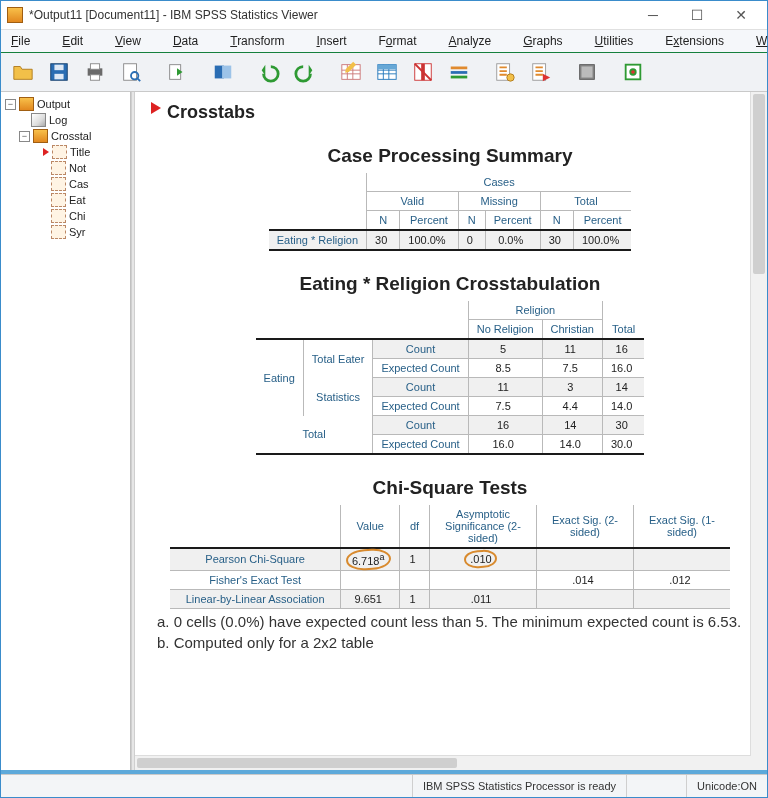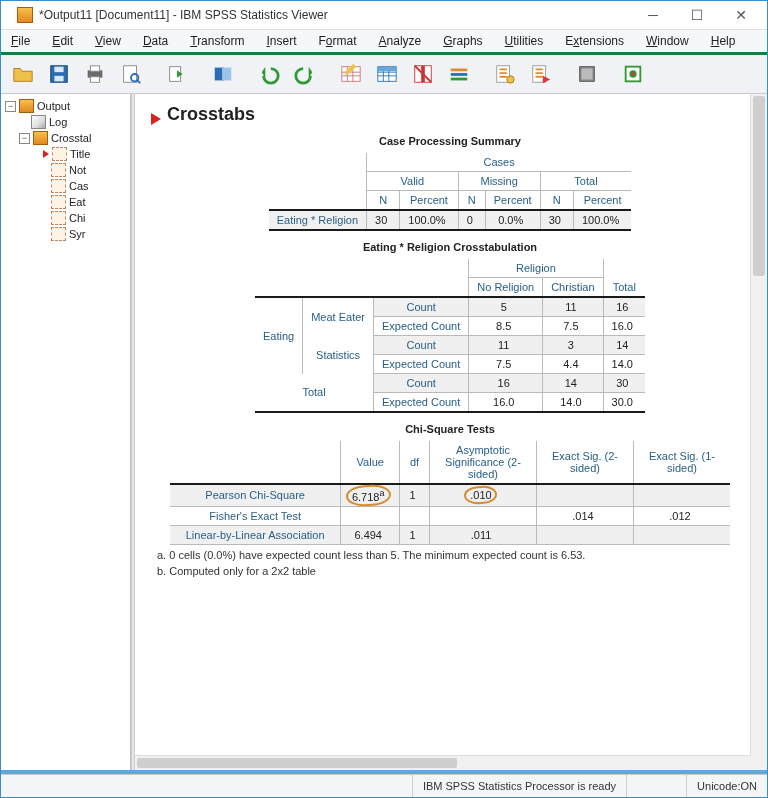--- a/index.html
+++ b/index.html
@@ -20,21 +20,21 @@
     flex-direction: column;
     border: 1px solid #3a8ccb;
     box-sizing: border-box;
   }
   
   .titlebar {
     height: 28px;
     background: #fff;
     display: flex;
     align-items: center;
-    padding: 0 4px 0 16px;
+    padding: 0 4px 0 6px;
     border-bottom: 1px solid #e0e0e0;
     font-size: 12px;
     position: relative;
   }
   .title-icon {
     width: 16px;
     height: 16px;
     margin-right: 6px;
     background: linear-gradient(#f8c04a, #e2881f);
     border: 1px solid #a05e12;
@@ -48,24 +48,24 @@
     font-size: 14px; color:#555;
   }
 
   
   .menubar {
     height: 22px;
     background: #f5f7fa;
     display:flex;
     align-items:center;
     padding: 0 6px;
-    gap: 14px;
+    gap: 24px;
     font-size: 12px;
     color:#222;
-    border-bottom: 3px solid #15803d;
+    border-bottom: 1px solid #15803d;
   }
   .menubar span { padding: 2px 4px; cursor: default; }
   .menubar span u { text-decoration: underline; }
 
   
   .toolbar {
     height: 38px;
     background: #f0f2f5;
     border-bottom: 1px solid #c9c9c9;
     display:flex;
@@ -144,28 +144,28 @@
     overflow:hidden;
     box-sizing:border-box;
   }
   .rightpane-inner {
     padding: 8px 18px 6px 16px;
     font-size: 12px;
     color:#222;
   }
   h1.section-title {
     font-size: 18px; font-weight:bold; margin:2px 0 10px 0;
-    display:flex; align-items:flex-end; gap:6px;
+    display:flex; align-items:flex-start; gap:6px;
   }
 
   .block-title {
     text-align:center;
     font-weight:bold;
-    font-size: 11px;
-    margin: 10px 0 6px 0;
+    font-size: 19px;
+    margin: 22px 0 6px 0;
   }
 
   table.spss {
     border-collapse: collapse;
     margin: 0 auto;
     font-size: 11px;
   }
   table.spss th, table.spss td {
     padding: 3px 8px;
     text-align: center;
@@ -174,21 +174,21 @@
   .rowlabel { color:#275f87; text-align:left; }
   .top2 { border-top: 2px solid #1a1a1a; }
   .bot2 { border-bottom: 2px solid #1a1a1a; }
   .bot1 { border-bottom: 1px solid #b9b9b9; }
   .right1 { border-right: 1px solid #b9b9b9; }
   .shade  { background: #f0f0f0; }
   .num { text-align:right; padding-right:12px !important; }
   .tiny-super { font-size: 9px; vertical-align: super; }
 
   .footnote {
-    font-size: 11px;
+    font-size: 15px;
     color: #333;
     margin-top: 4px;
     padding-left: 6px;
   }
 
   
   .rscroll {
     position:absolute; right:0; top:0; bottom:0; width:16px;
     background:#f1f1f1; border-left:1px solid #ddd;
   }
@@ -486,21 +486,21 @@
             <td></td>
           </tr>
           <tr>
             <td class="hdr bot1 right1">No Religion</td>
             <td class="hdr bot1 right1">Christian</td>
             <td class="hdr bot1">Total</td>
           </tr>
 
           <tr class="top2">
             <td class="rowlabel right1" rowspan="4">Eating</td>
-            <td class="rowlabel right1" rowspan="2">Meat Eater</td>
+            <td class="rowlabel right1" rowspan="2">Total Eater</td>
             <td class="rowlabel bot1 right1 shade">Count</td>
             <td class="num bot1 right1 shade">5</td>
             <td class="num bot1 right1 shade">11</td>
             <td class="num bot1 shade">16</td>
           </tr>
           <tr>
             <td class="rowlabel bot1 right1">Expected Count</td>
             <td class="num bot1 right1">8.5</td>
             <td class="num bot1 right1">7.5</td>
             <td class="num bot1">16.0</td>
@@ -558,21 +558,21 @@
           <tr class="bot1">
             <td class="rowlabel right1">Fisher's Exact Test</td>
             <td class="num right1"></td>
                 <td class="num right1"></td>
                 <td class="num right1"></td>
             <td class="num right1">.014</td>
             <td class="num">.012</td>
           </tr>
           <tr class="bot1 shade">
             <td class="rowlabel right1">Linear-by-Linear Association</td>
-            <td class="num right1">6.494</td>
+            <td class="num right1">9.651</td>
             <td class="num right1">1</td>
             <td class="num right1">.011</td>
             <td class="num right1"></td>
                 <td class="num"></td>
           </tr>
         </tbody>
           </table>
         <div class="footnote">a. 0 cells (0.0%) have expected count less than 5. The minimum expected count is 6.53.</div>
         <div class="footnote">b. Computed only for a 2x2 table</div>
 

